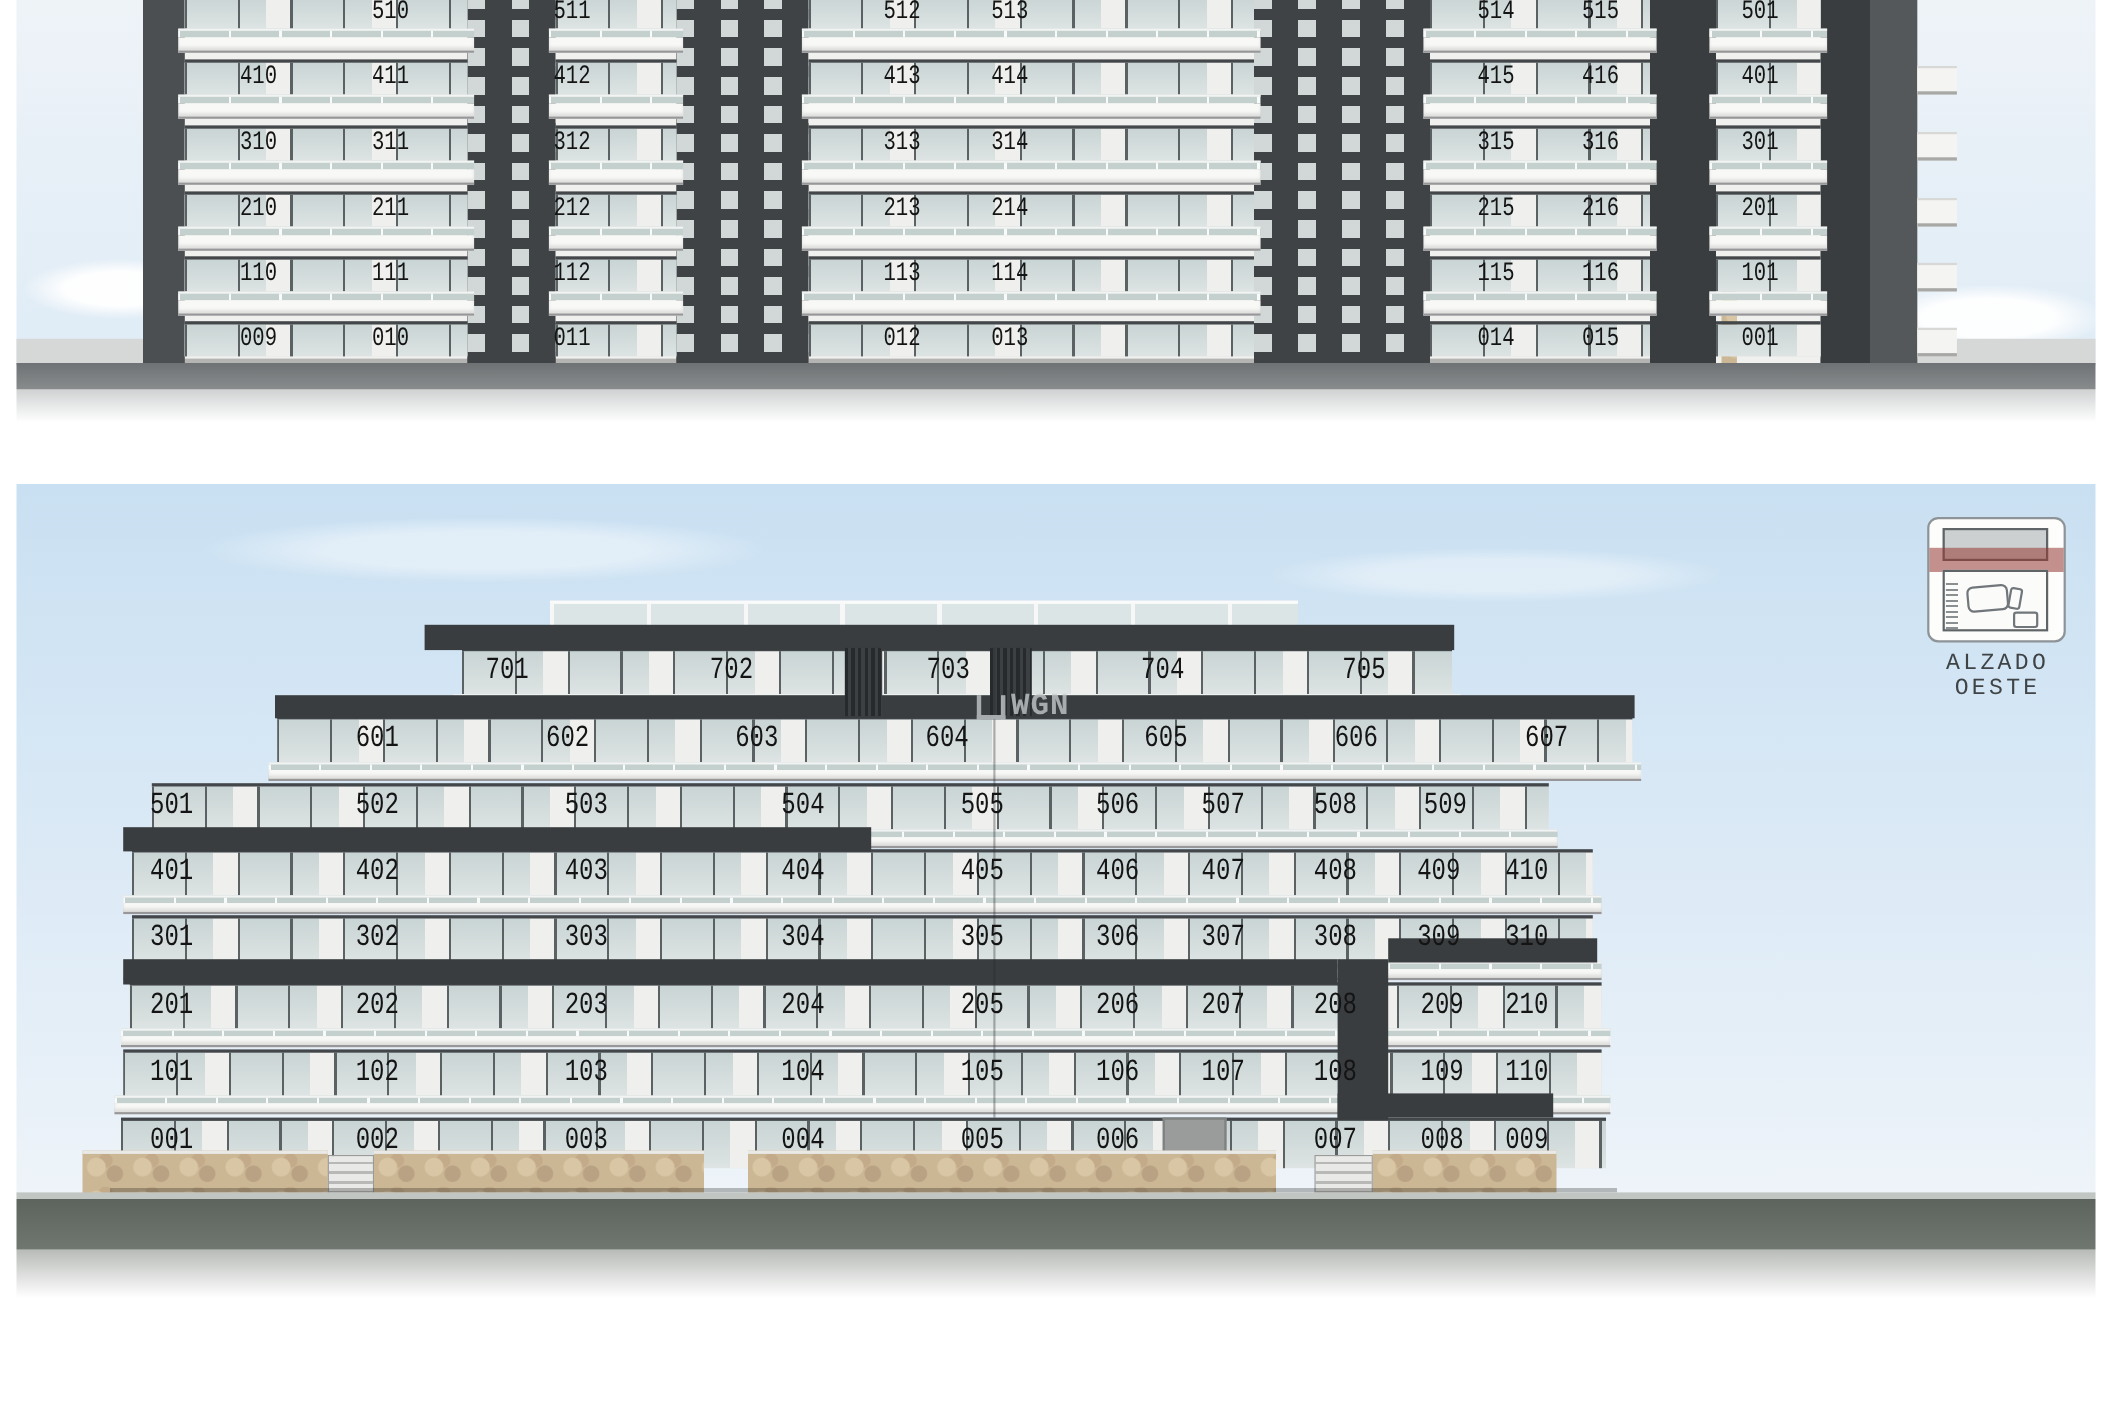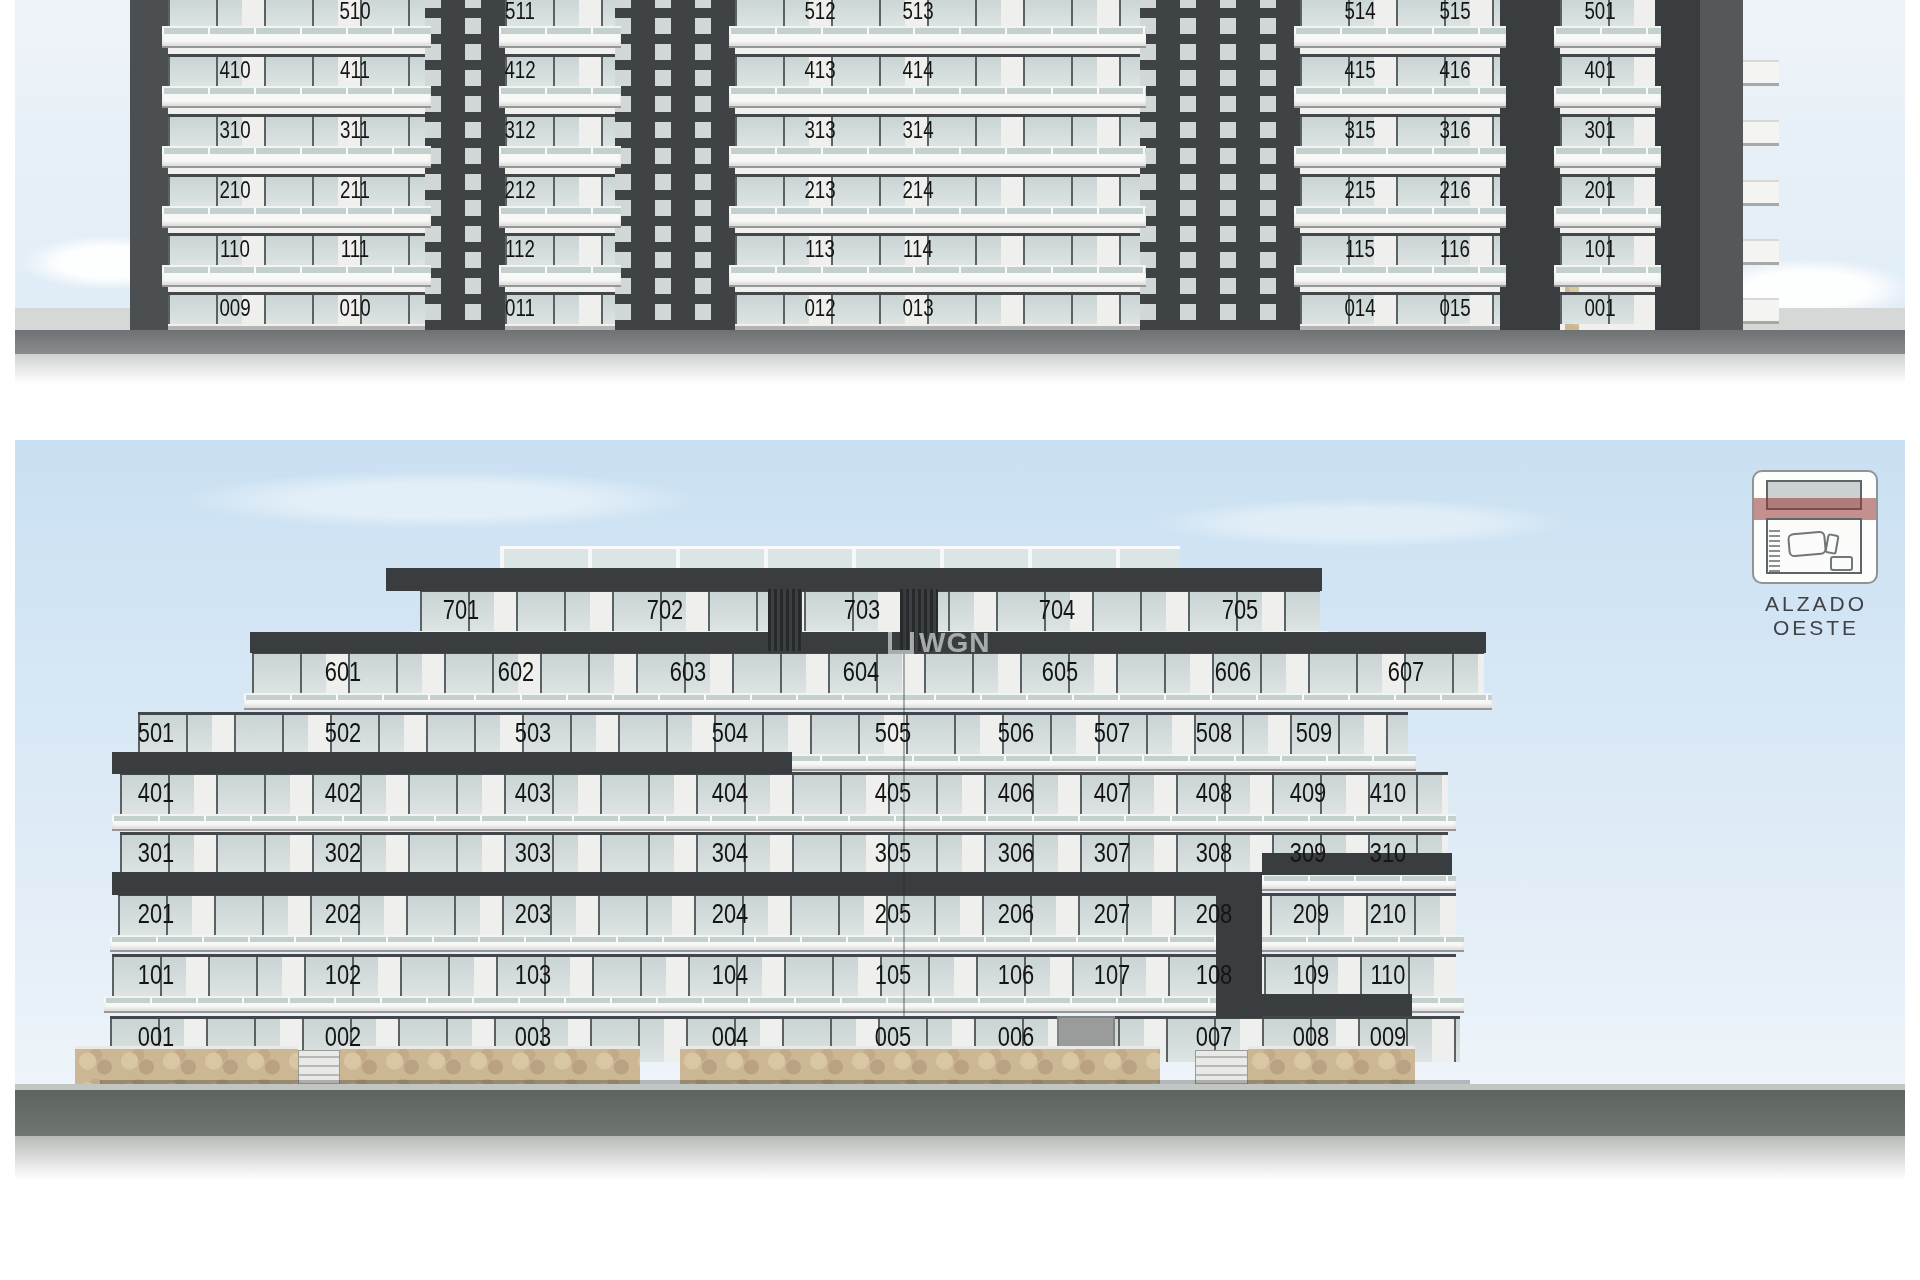--- a/index.html
+++ b/index.html
@@ -1,17 +1,17 @@
 <!DOCTYPE html>
 <html><head>
 <meta charset="utf-8">
 <style>
   html,body{margin:0;padding:0;background:#ffffff;}
   #page{position:relative;width:1920px;height:1194px;background:#ffffff;overflow:hidden;
-        font-family:Liberation Sans, sans-serif;}
+        font-family:Liberation Mono, monospace;}
   .abs{position:absolute;}
   
   .facade{background:#f0f0ee;}
   .win{background:linear-gradient(#c9d4d4,#dde4e3);
        background-image:
          repeating-linear-gradient(90deg, rgba(70,76,78,.85) 0 2px, transparent 2px 48px),
          repeating-linear-gradient(90deg, transparent 0 74px, #efefed 74px 96px),
          linear-gradient(#c9d4d4,#dde4e3);
        border-top:3px solid #43474a; box-sizing:border-box;}
   .rail{background:#c3d0ce;

